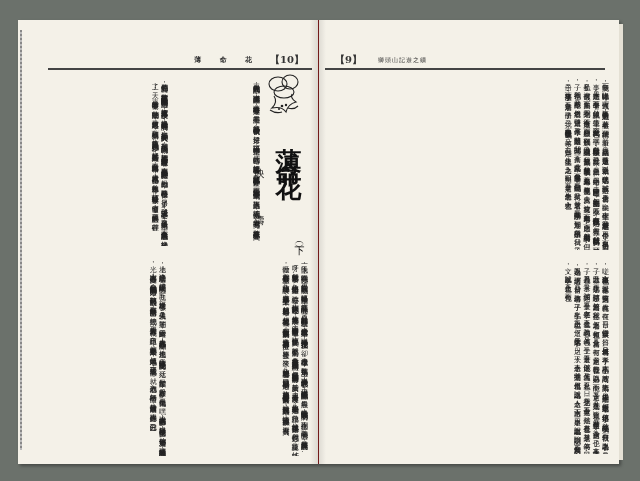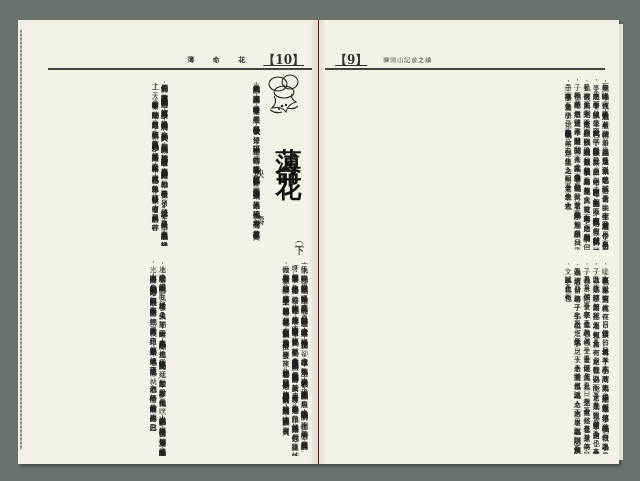--- a/index.html
+++ b/index.html
@@ -32,21 +32,21 @@
   .header {
     position:absolute; top:33px; height:14px; font-size:7px; color:#333;
     display:flex; align-items:center;
   }
   .header-rule { position:absolute; top:48px; height:2px; background:#444; }
   .left .header { right:14px; gap:10px; }
   .left .header-rule { left:30px; right:6px; }
   .right .header { left:16px; gap:16px; }
   .right .header-rule { left:6px; right:14px; }
   .hdr-title { letter-spacing:8px; font-weight:bold; }
-  .pagenum { font-size:12px; font-weight:bold;text-decoration:underline; }
+  .pagenum { font-size:10px; font-weight:bold; }
 
   .band {
     position:absolute;
     writing-mode:vertical-rl;
     font-size:7px; line-height:9.3px; color:#222;
     overflow:hidden; letter-spacing:0.4px;
   }
   .band p { margin:0; }
   .title-block {
     position:absolute; writing-mode:vertical-rl;

